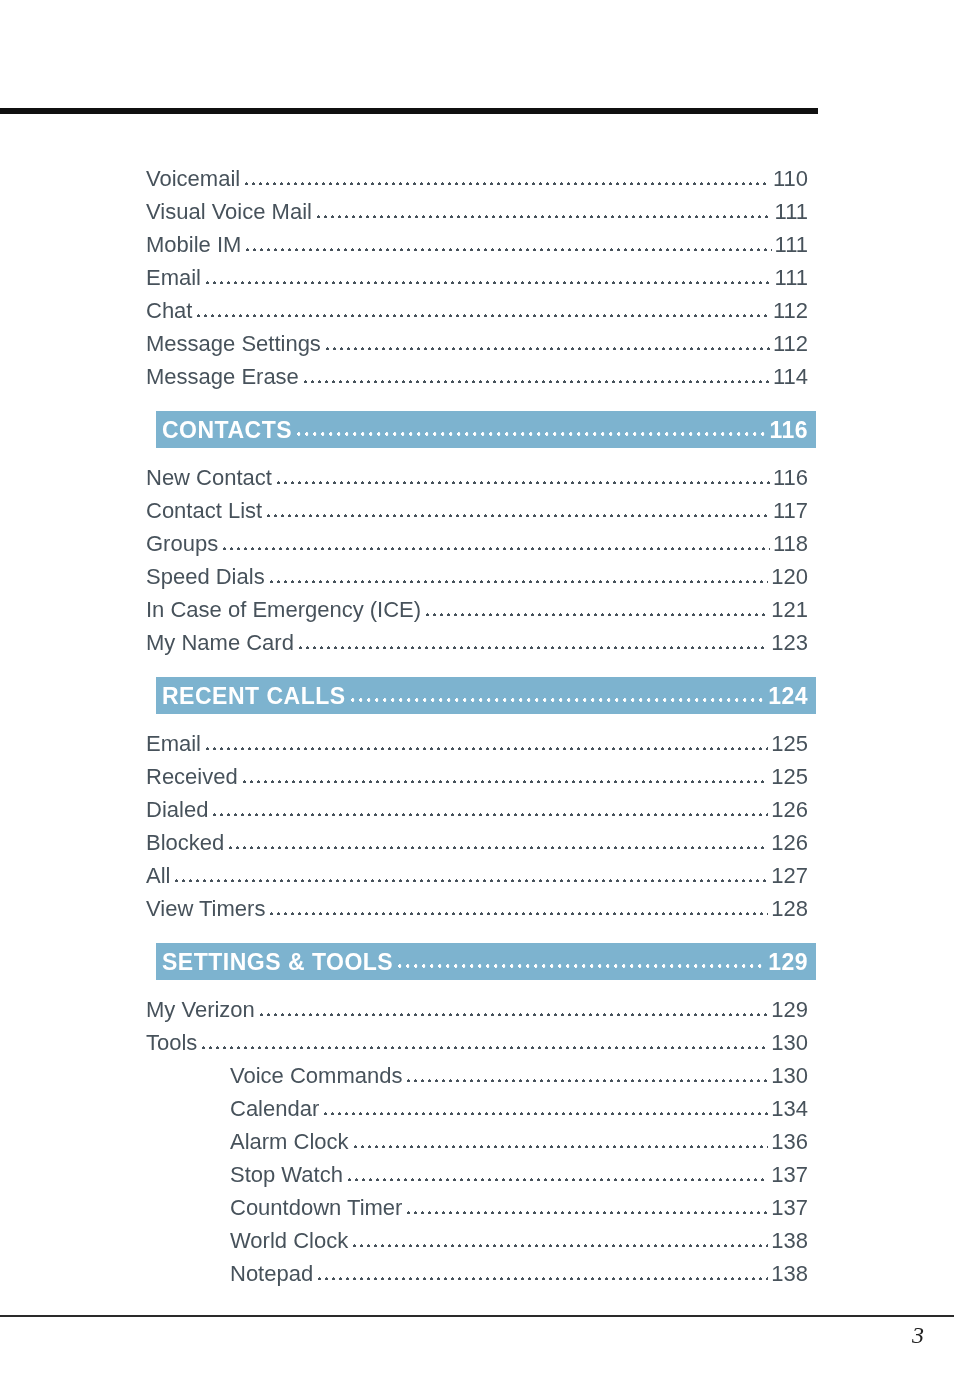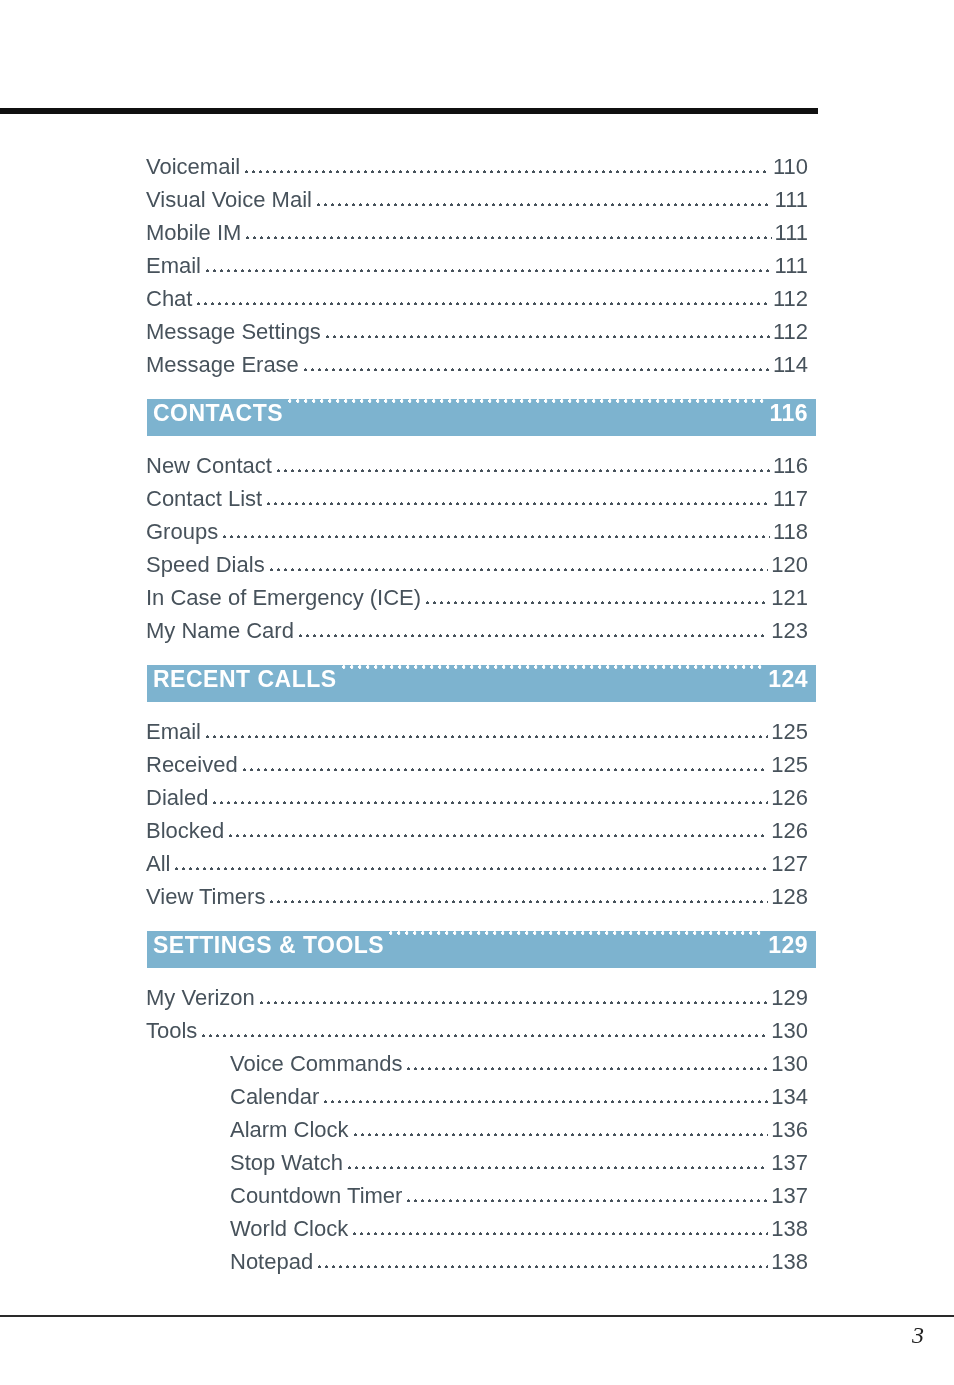--- a/index.html
+++ b/index.html
@@ -24,21 +24,21 @@
     left: 0;
     top: 108px;
     width: 818px;
     height: 6px;
     background: #101010;
   }
 
   .toc {
     position: absolute;
     left: 140px;
-    top: 148px;
+    top: 160px;
     width: 676px;
     color: var(--text, #47525b);
   }
 
   .toc-row {
     display: flex;
     align-items: flex-end;
     height: 33px;
     padding: 0 8px 0 6px;
     font-size: 22px;
@@ -60,23 +60,23 @@
     height: 4px;
     margin: 0 3px 7px 5px;
     background-image: radial-gradient(circle at 1.6px 1.8px, currentColor 1.35px, transparent 1.55px);
     background-size: 7px 4px;
     background-repeat: repeat-x;
     background-position: left center;
   }
 
   .section-header {
     display: flex;
-    align-items: flex-start;
+    align-items: flex-end;
     height: 37px;
-    margin: 20px 0 11px 7px;
+    margin: 20px 0 11px 16px;
     padding: 0 8px 4px 6px;
     background: var(--accent, #7db3cf);
     color: #ffffff;
     font-size: 23px;
     font-weight: bold;
     letter-spacing: 0.5px;
     line-height: 28px;
   }
 
   .section-header .leader {

